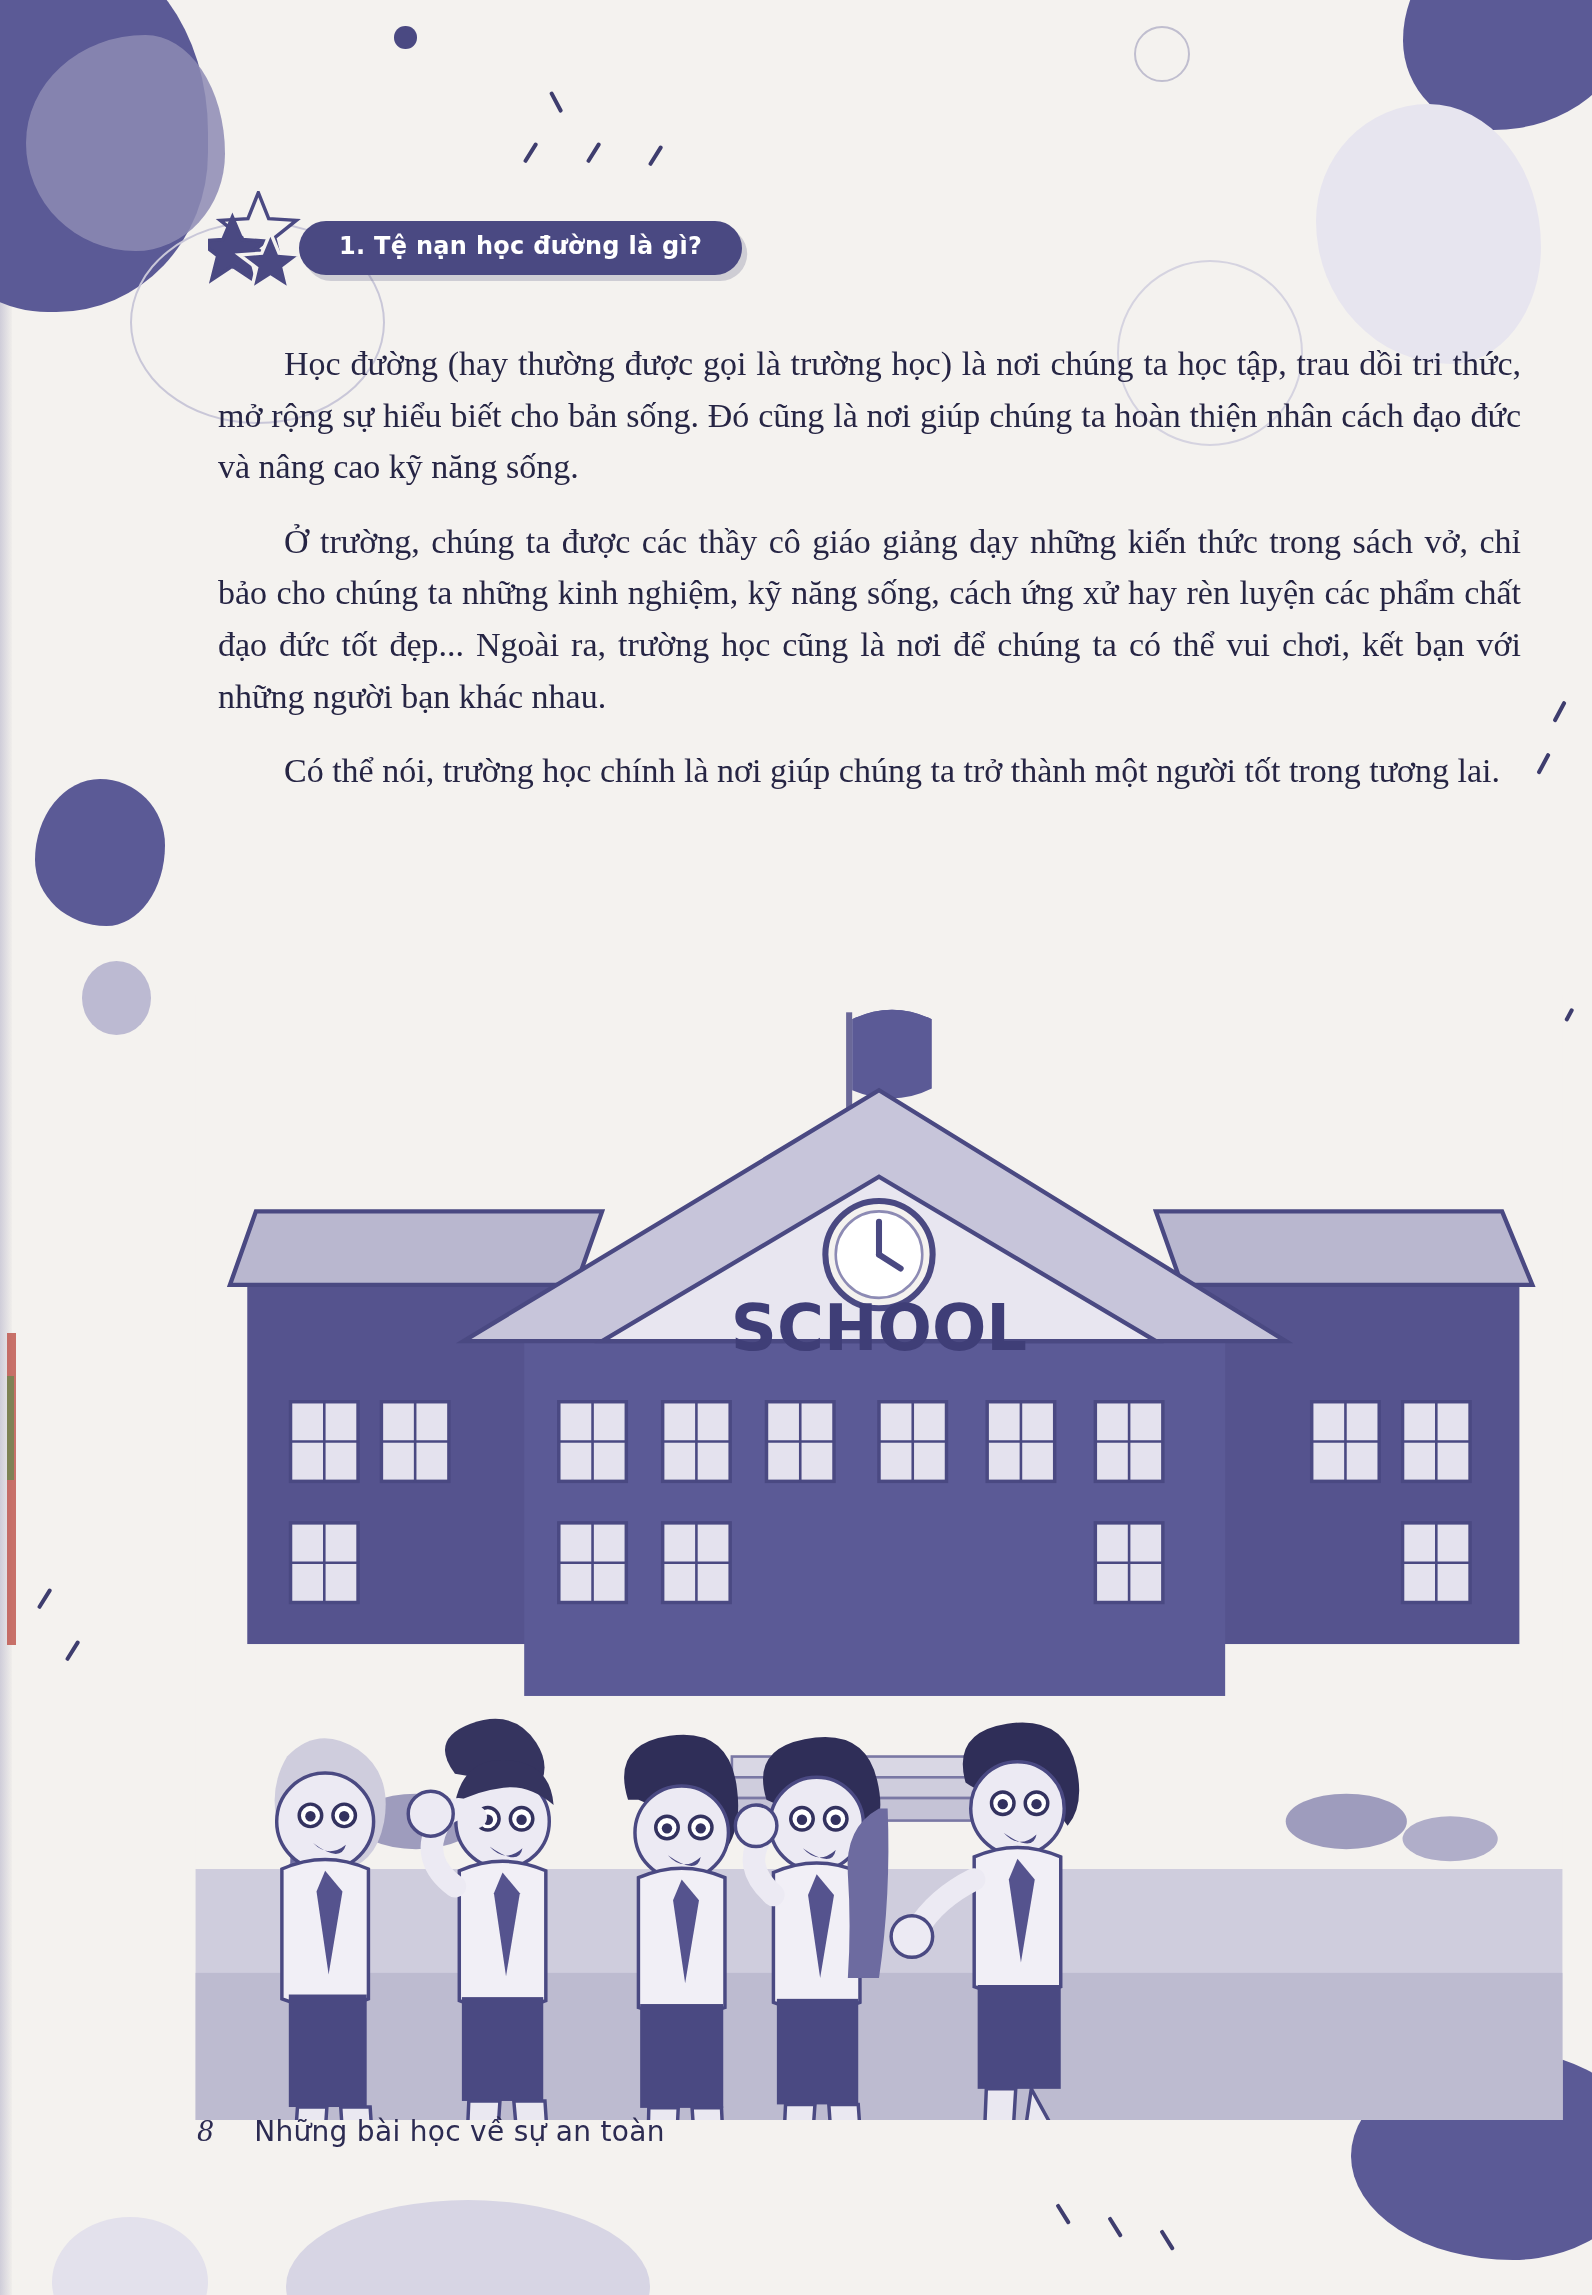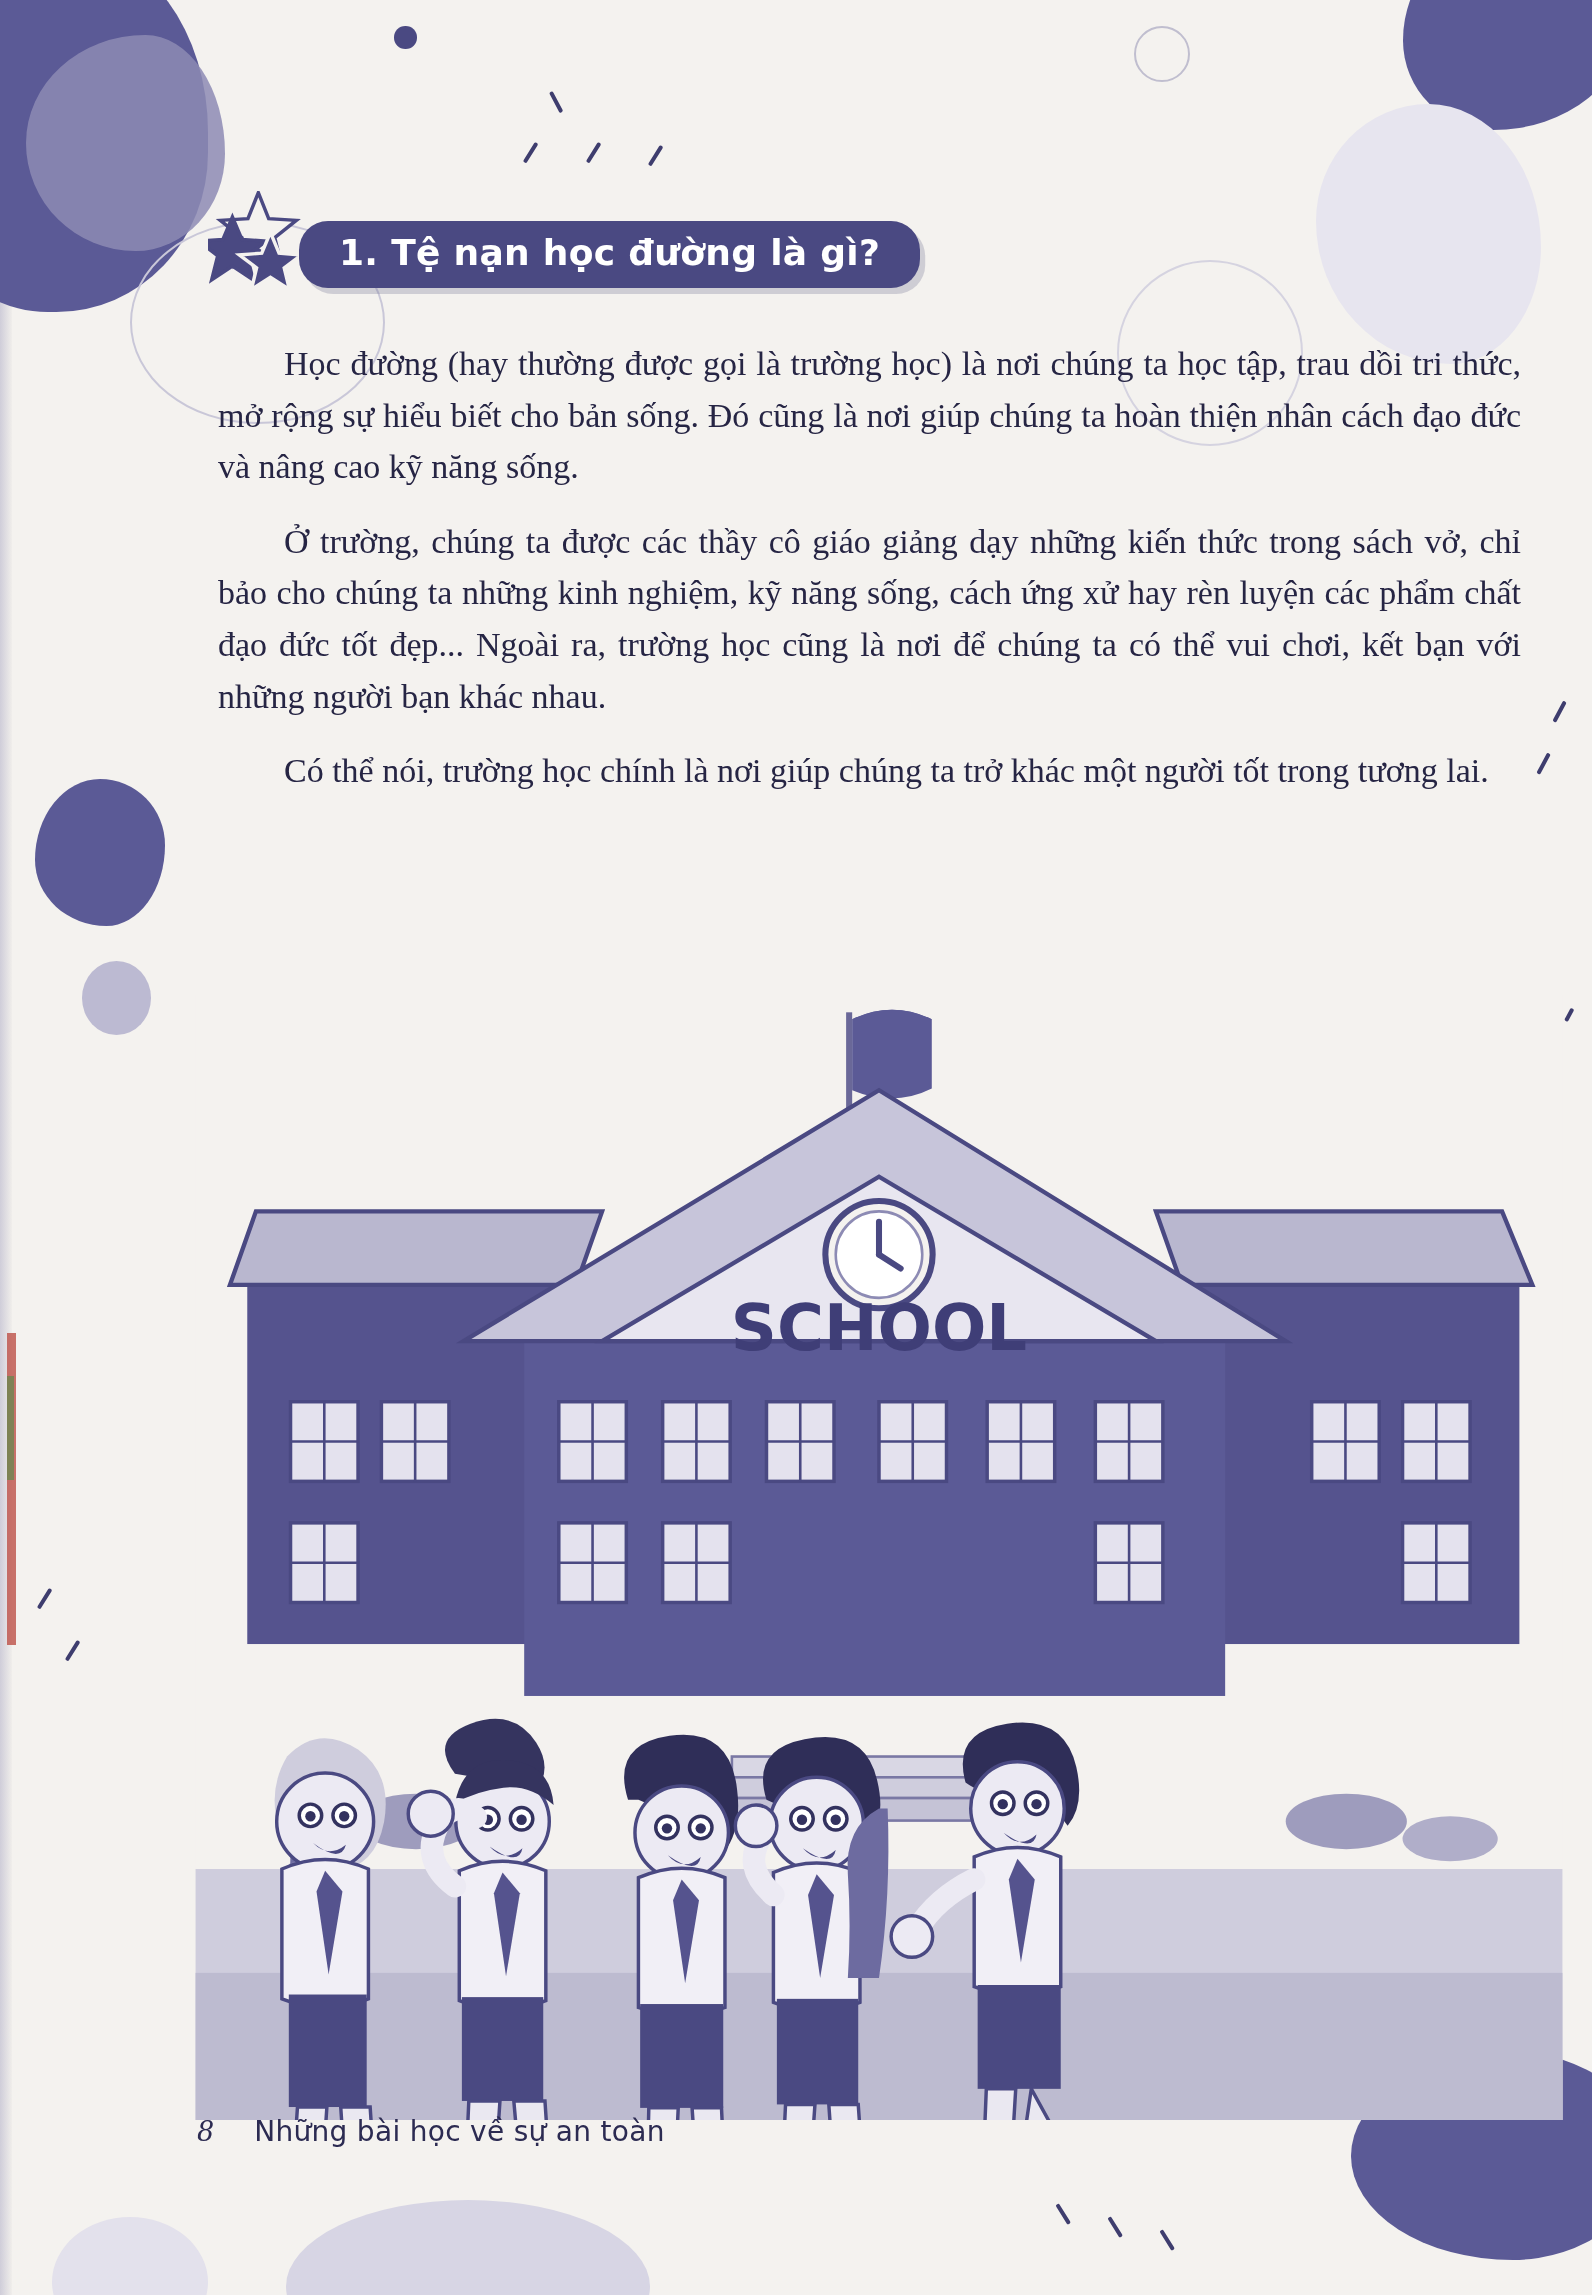--- a/index.html
+++ b/index.html
@@ -140,21 +140,21 @@
     height: 95px;
   }
   .banner {
     position: relative;
     margin-left: 87px;
     background: #4a4982;
     color: #ffffff;
     border-radius: 29px;
     padding: 11.3px 40px 14.7px 40px;
     font-family: "DejaVu Sans", sans-serif;
-    font-size: 36px;
+    font-size: 24px;
     font-weight: bold;
     letter-spacing: 0.3px;
     white-space: nowrap;
     box-shadow: 5.2px 6px 0 rgba(120,118,150,.30);
   }
 
   
   .body-text {
     position: absolute;
     left: 218px;
@@ -246,21 +246,21 @@
       <polygon points="58,2 70,32 102,34 77,54 85,86 58,68 31,86 39,54 14,34 46,32" fill="#f4f2ef" stroke="#4a4982" stroke-width="4"></polygon>
       <polygon points="28,30 39,56 67,58 45,75 52,103 28,87 4,103 11,75 -11,58 17,56" fill="#4a4982" stroke="#4a4982" stroke-width="4"></polygon>
       <polygon points="72,48 82,72 108,74 88,89 94,114 72,100 50,114 56,89 36,74 62,72" fill="#4a4982" stroke="#f4f2ef" stroke-width="4"></polygon>
     </svg>
     <div class="banner">1. Tệ nạn học đường là gì?</div>
   </div>
 
   <div class="body-text">
     <p>Học đường (hay thường được gọi là trường học) là nơi chúng ta học tập, trau dồi tri thức, mở rộng sự hiểu biết cho bản sống. Đó cũng là nơi giúp chúng ta hoàn thiện nhân cách đạo đức và nâng cao kỹ năng sống.</p>
     <p>Ở trường, chúng ta được các thầy cô giáo giảng dạy những kiến thức trong sách vở, chỉ bảo cho chúng ta những kinh nghiệm, kỹ năng sống, cách ứng xử hay rèn luyện các phẩm chất đạo đức tốt đẹp... Ngoài ra, trường học cũng là nơi để chúng ta có thể vui chơi, kết bạn với những người bạn khác nhau.</p>
-    <p>Có thể nói, trường học chính là nơi giúp chúng ta trở khác một người tốt trong tương lai.</p>
+    <p>Có thể nói, trường học chính là nơi giúp chúng ta trở thành một người tốt trong tương lai.</p>
   </div>
 
   <svg class="illustration" viewBox="0 0 1580 1300">
     <defs>
       <clipPath id="frame">
         <rect x="0" y="0" width="1580" height="1300"></rect>
       </clipPath>
     </defs>
     <g clip-path="url(#frame)">
 

